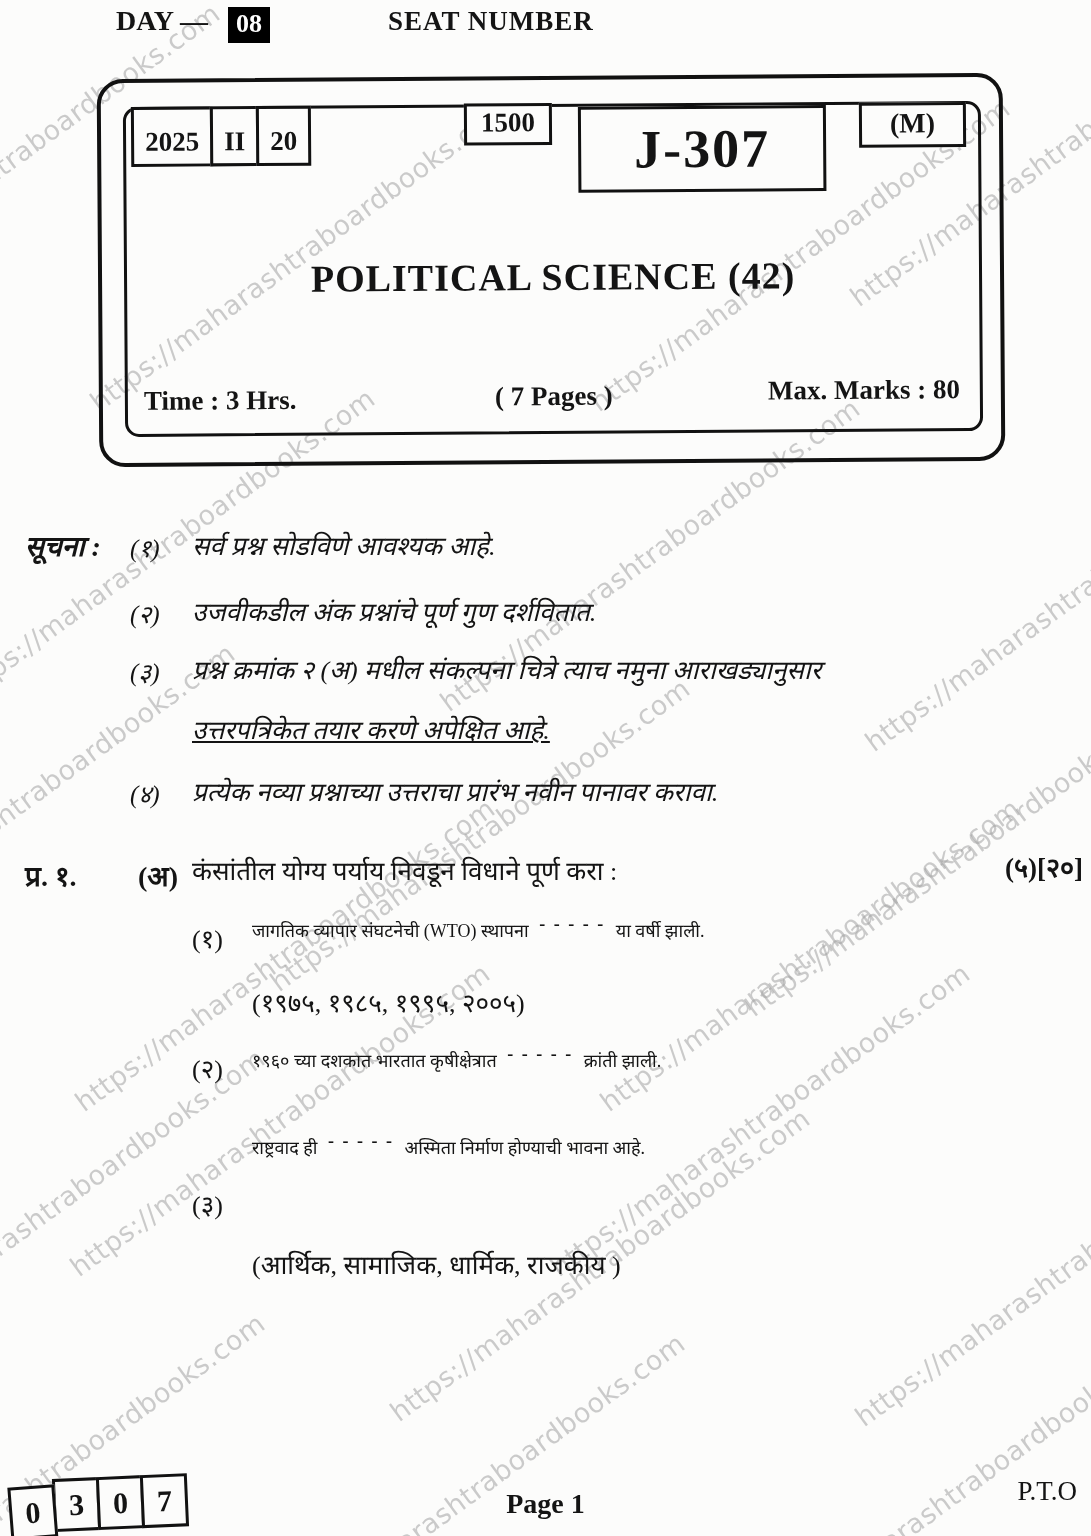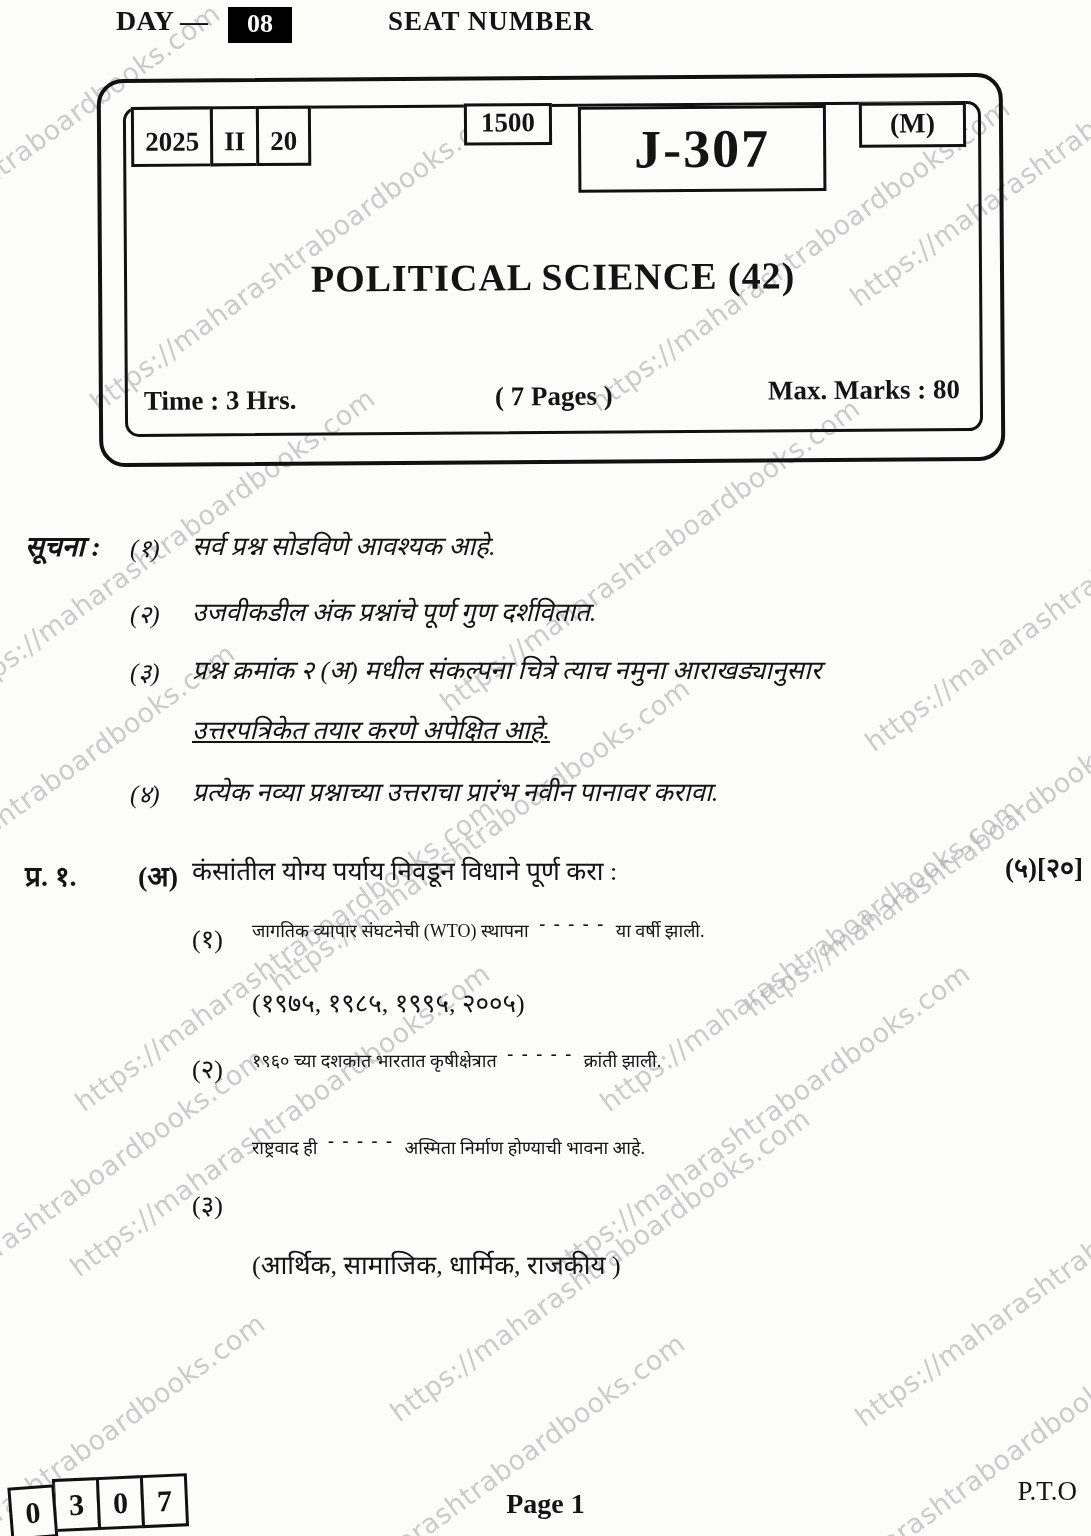--- a/index.html
+++ b/index.html
@@ -22,21 +22,21 @@
     color:#a3a3a3;
     opacity:0.55;
     transform:translate(-50%,-50%) rotate(-36deg);
     z-index:1;
     pointer-events:none;
   }
   .layer { position:absolute; inset:0; z-index:2; }
 
   
   .day-label   { position:absolute; left:116px; top:5px;  font-weight:bold; font-size:28px; }
-  .day-box     { position:absolute; left:228px; top:7px;  background:#000; color:#fff; font-weight:bold; font-size:26px; padding:2px 19px 4px; }
+  .day-box     { position:absolute; left:228px; top:7px;  background:#000; color:#fff; font-weight:bold; font-size:26px; padding:2px 8px 4px; }
   .seat-label  { position:absolute; left:388px; top:6px;  font-weight:bold; font-size:27px; letter-spacing:1px; }
 
   
   .outer-box {
     position:absolute; left:98px; top:76px; width:898px; height:380px;
     border:4px solid #111; border-radius:26px;
     transform:rotate(-0.4deg);
     background:transparent;
   }
   .inner-box {

